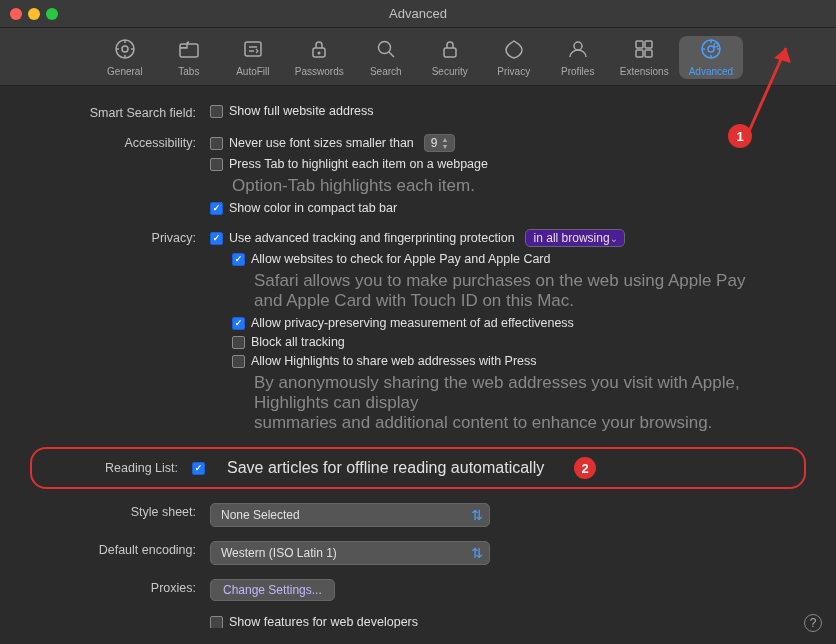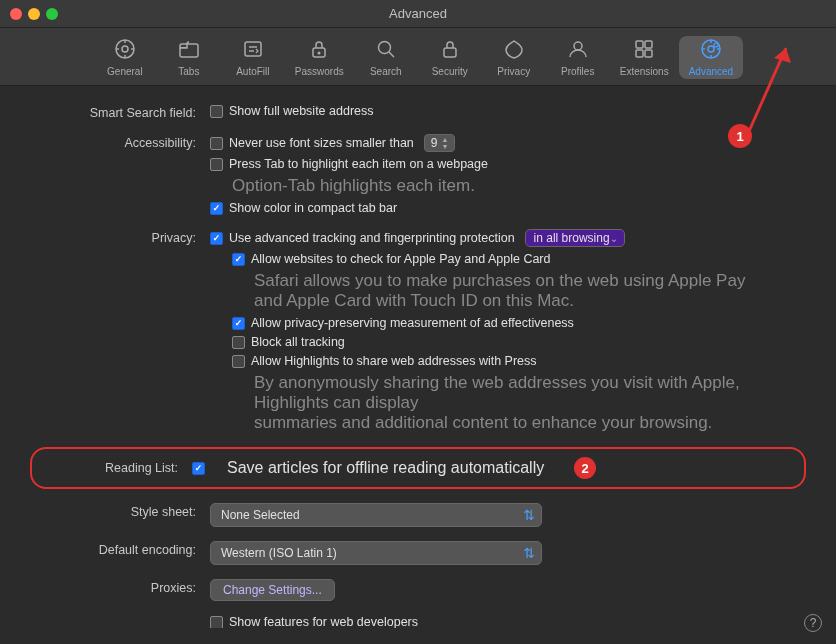--- a/index.html
+++ b/index.html
@@ -166,21 +166,21 @@
       display: inline-flex;
       align-items: center;
       background: #555;
       border: 1px solid #666;
       border-radius: 5px;
       padding: 3px 6px 3px 10px;
       font-size: 12px;
       color: #e0e0e0;
       cursor: pointer;
       gap: 6px;
-      width: 332px;
+      width: 280px;
     }
     .dropdown-block span.label { flex: 1; }
     .dropdown-block .arrow { font-size: 14px; color: #4a9eff; }
 
     
     .stepper {
       display: inline-flex;
       align-items: center;
       background: #555;
       border: 1px solid #666;

